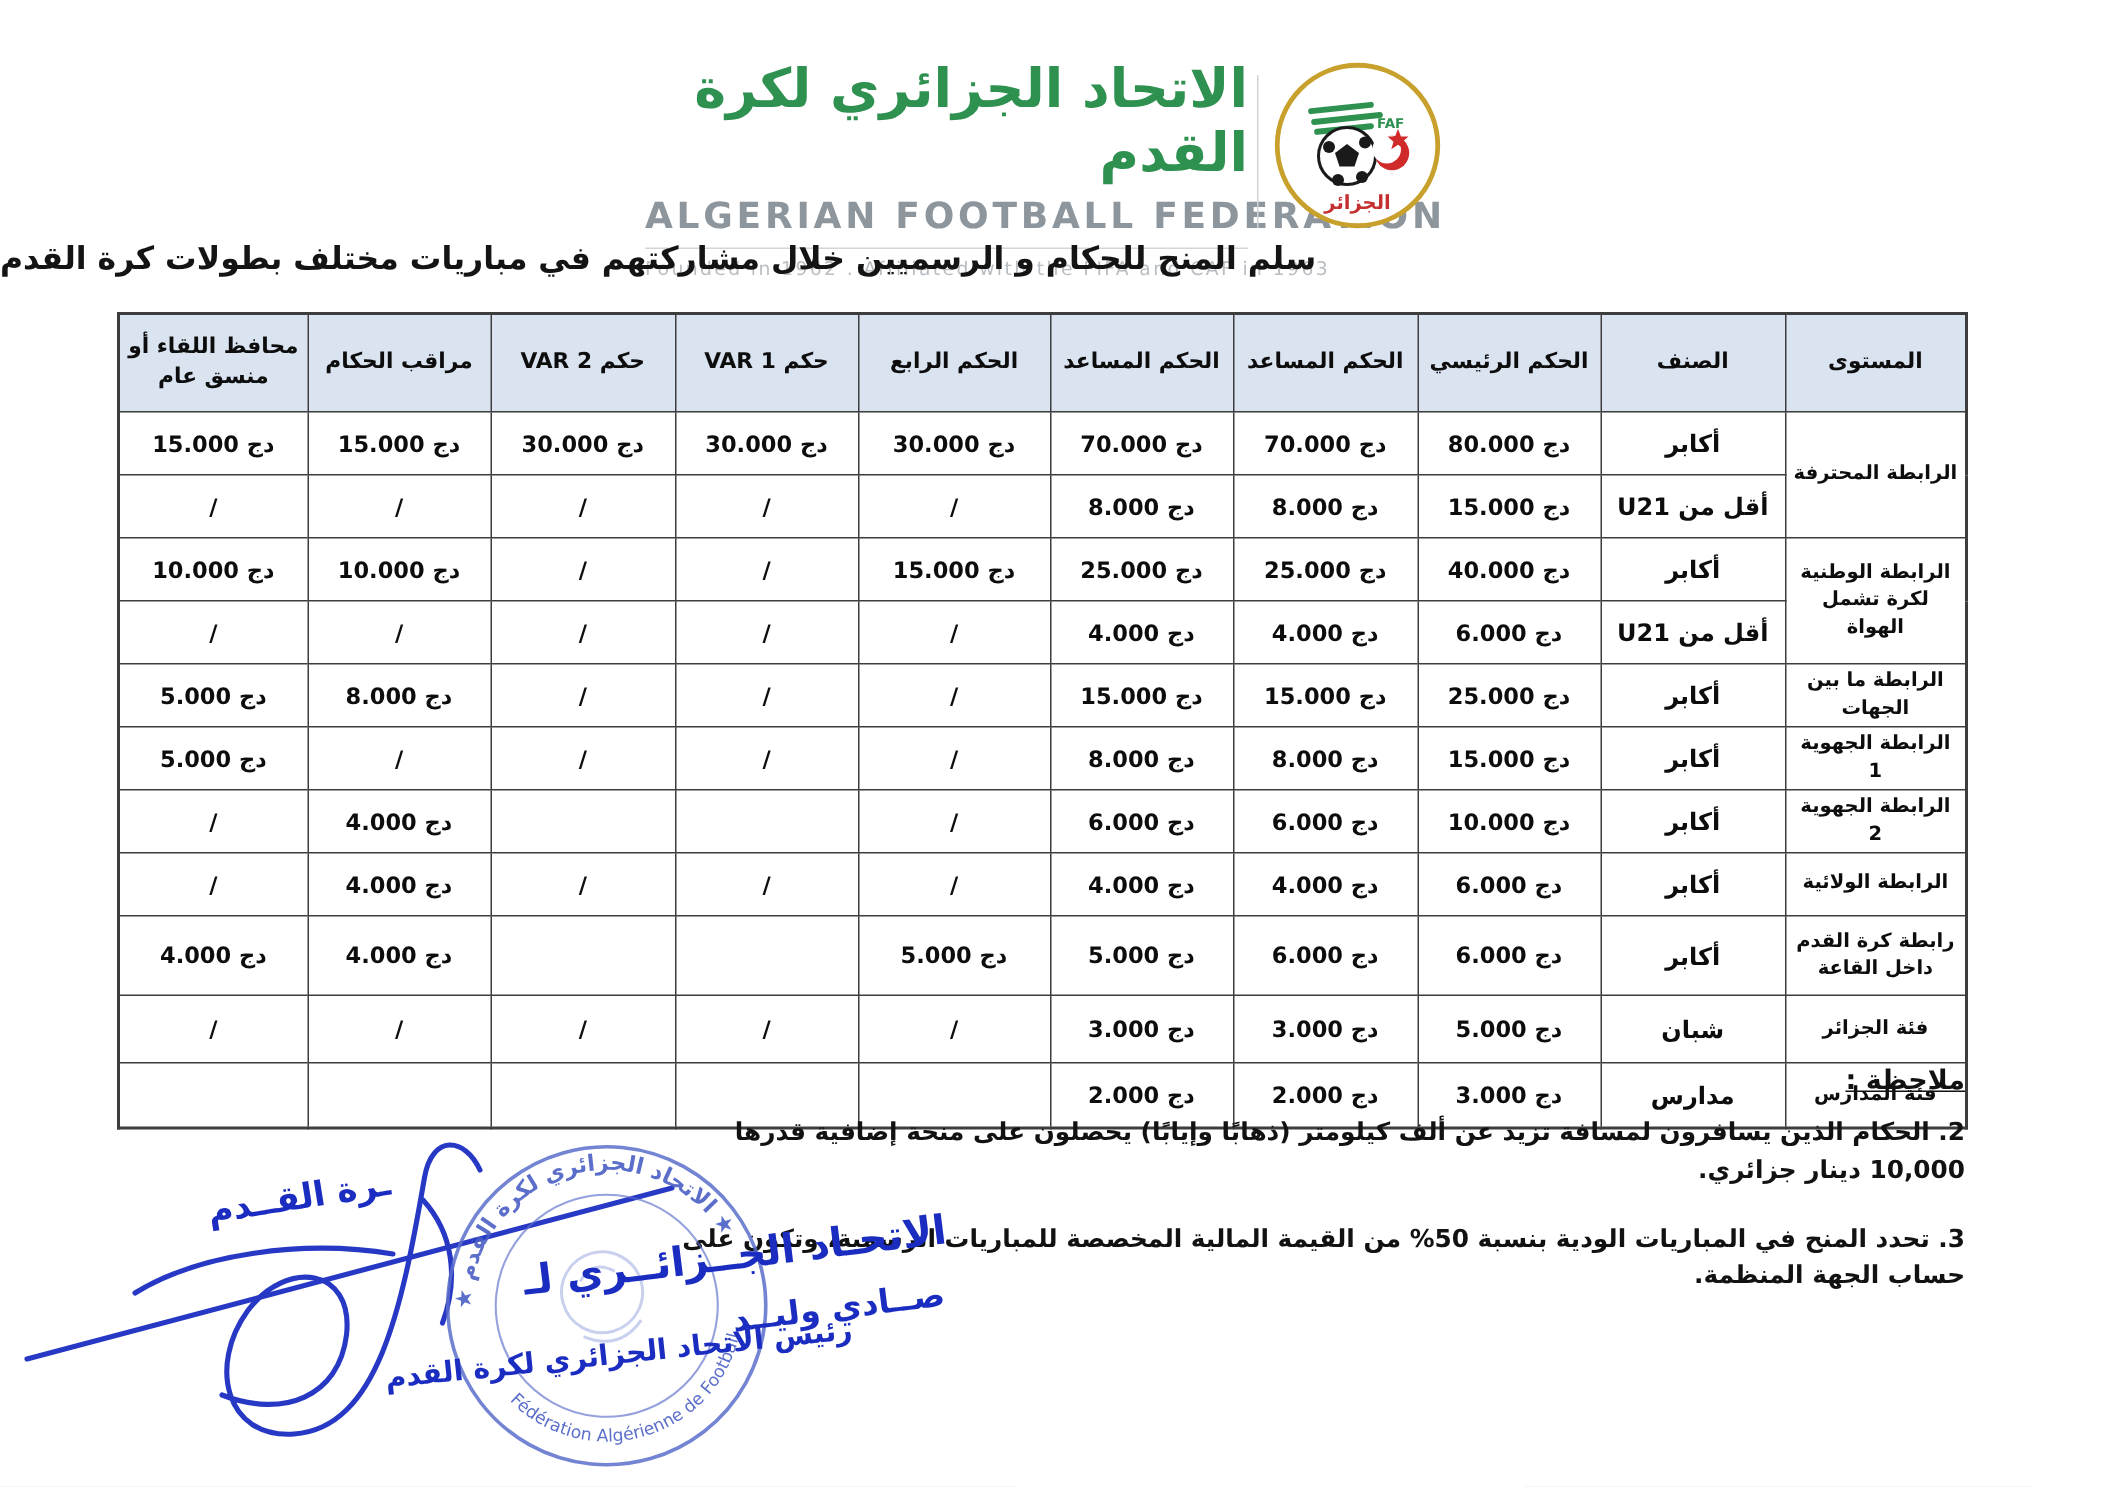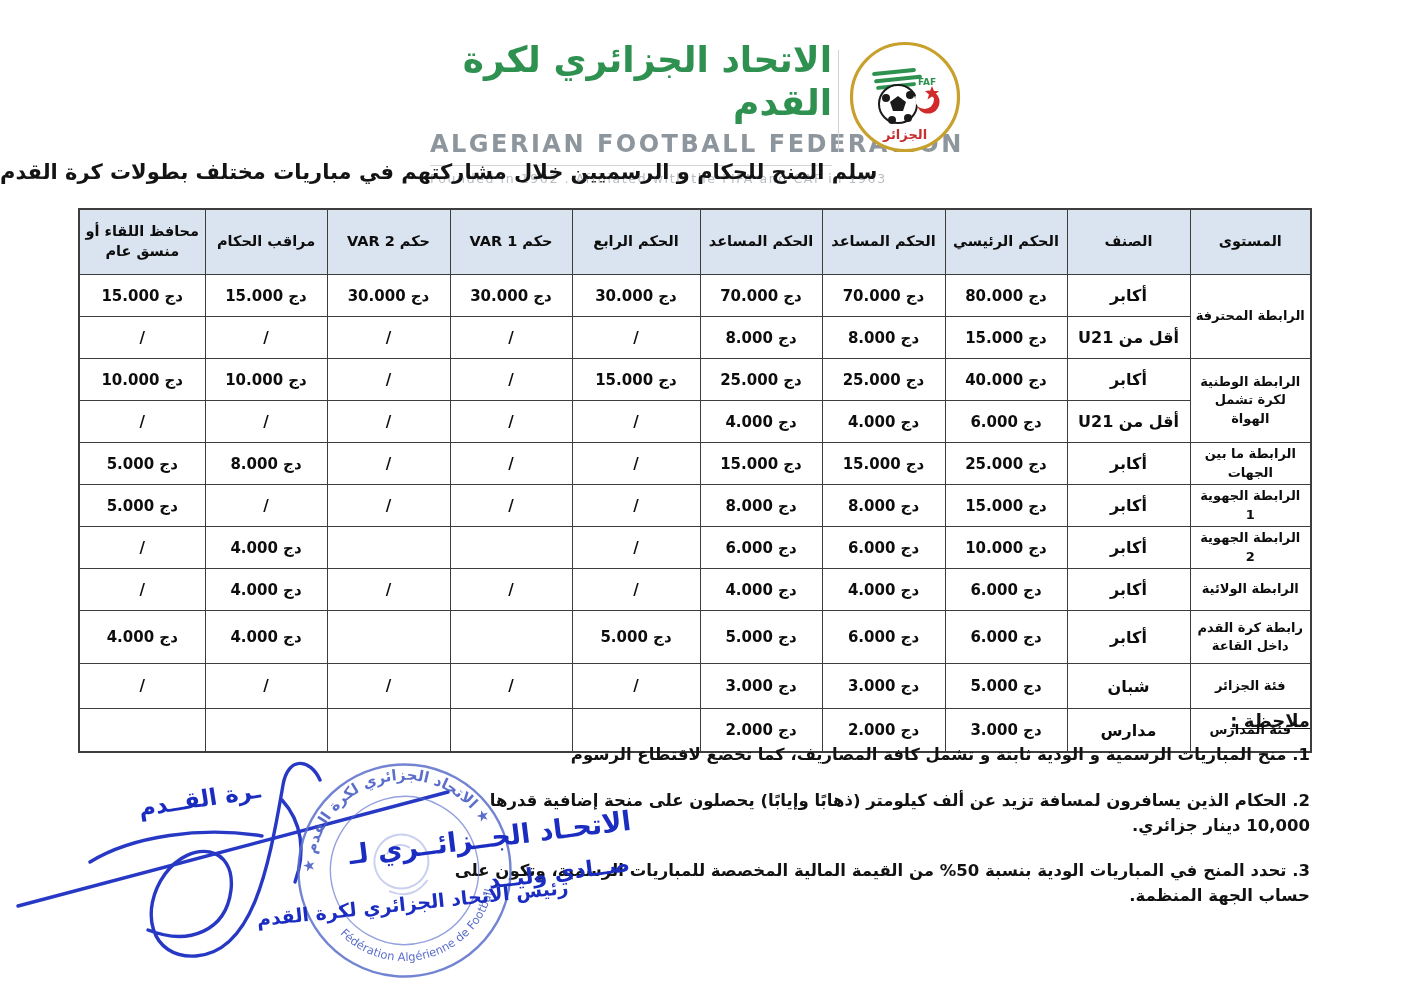--- a/index.html
+++ b/index.html
@@ -241,21 +241,20 @@
           <td class="val"></td>
           <td class="val"></td>
           <td class="val"></td>
         </tr>
       </tbody>
     </table>
   </div>
 
   <div class="notes">
     <div class="notes-head">ملاحظة :</div>
-    <div class="note">1. منح المباريات الرسمية و الودية ثابتة و تشمل كافة المصاريف، كما تخضع لاقتطاع الرسوم</div>
     <div class="note">2. الحكام الذين يسافرون لمسافة تزيد عن ألف كيلومتر (ذهابًا وإيابًا) يحصلون على منحة إضافية قدرها 10,000 دينار جزائري.</div>
     <div class="note">3. تحدد المنح في المباريات الودية بنسبة 50% من القيمة المالية المخصصة للمباريات الرسمية، وتكون على حساب الجهة المنظمة.</div>
   </div>
 
   <svg class="sig-svg" width="560" height="251" viewBox="0 0 560 251">
     <g fill="none" stroke="#1c2ec2" stroke-width="3.4" stroke-linecap="round" opacity="0.95">
       <path d="M 320 40 C 310 18 288 16 283 45 C 268 132 252 212 196 216 C 150 219 139 170 165 134 C 191 99 236 105 231 150 C 226 191 189 206 148 190"></path>
       <path d="M 18 166 L 448 52"></path>
       <path d="M 90 122 C 132 96 202 86 262 96"></path>
       <path d="M 282 60 C 302 82 306 112 295 142"></path>

